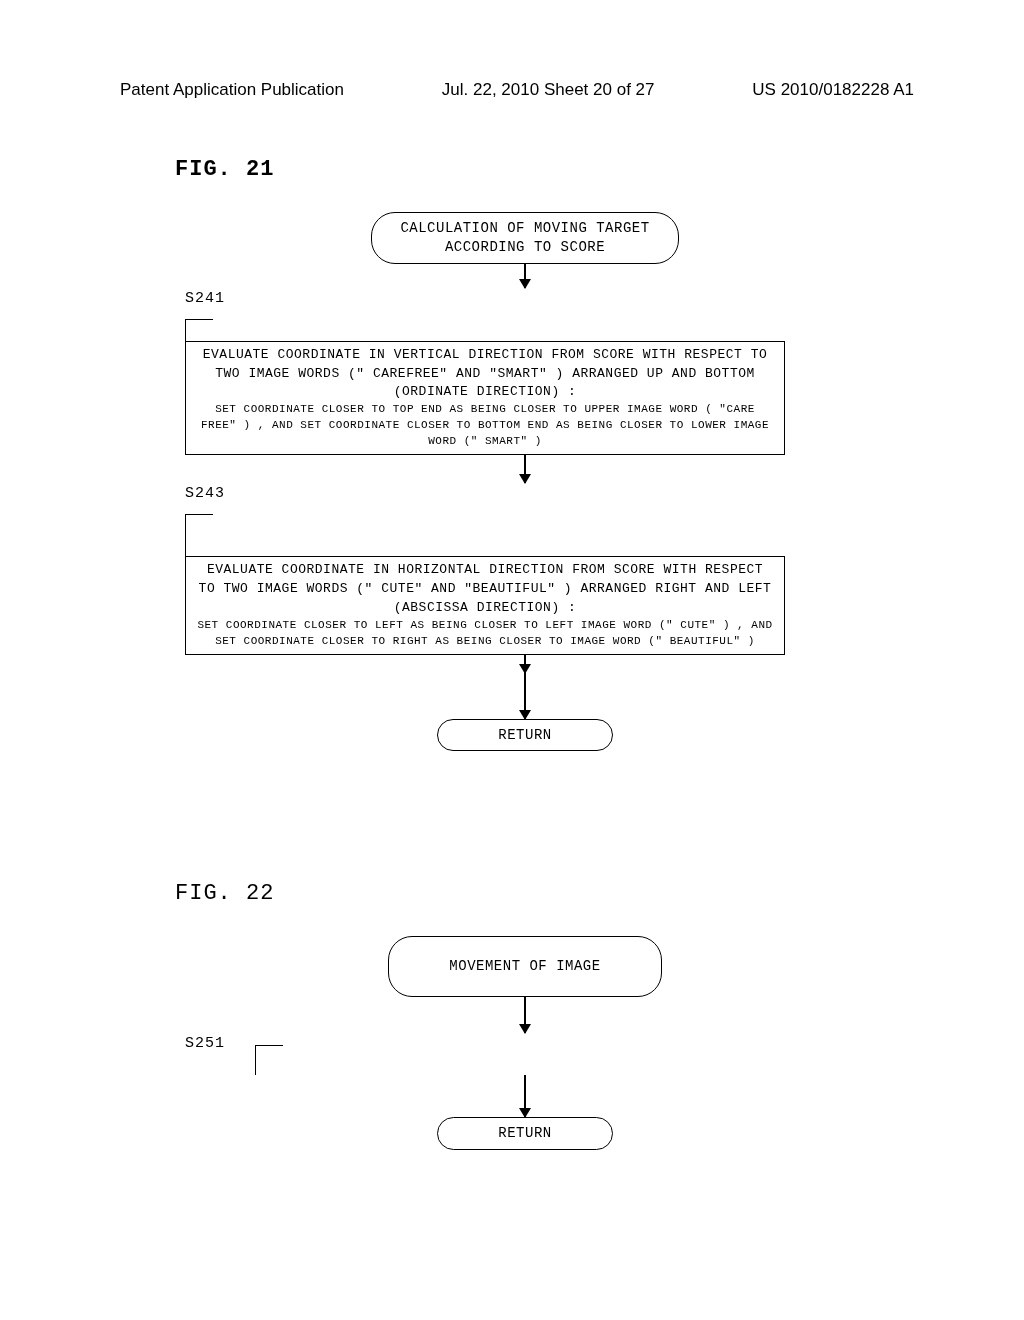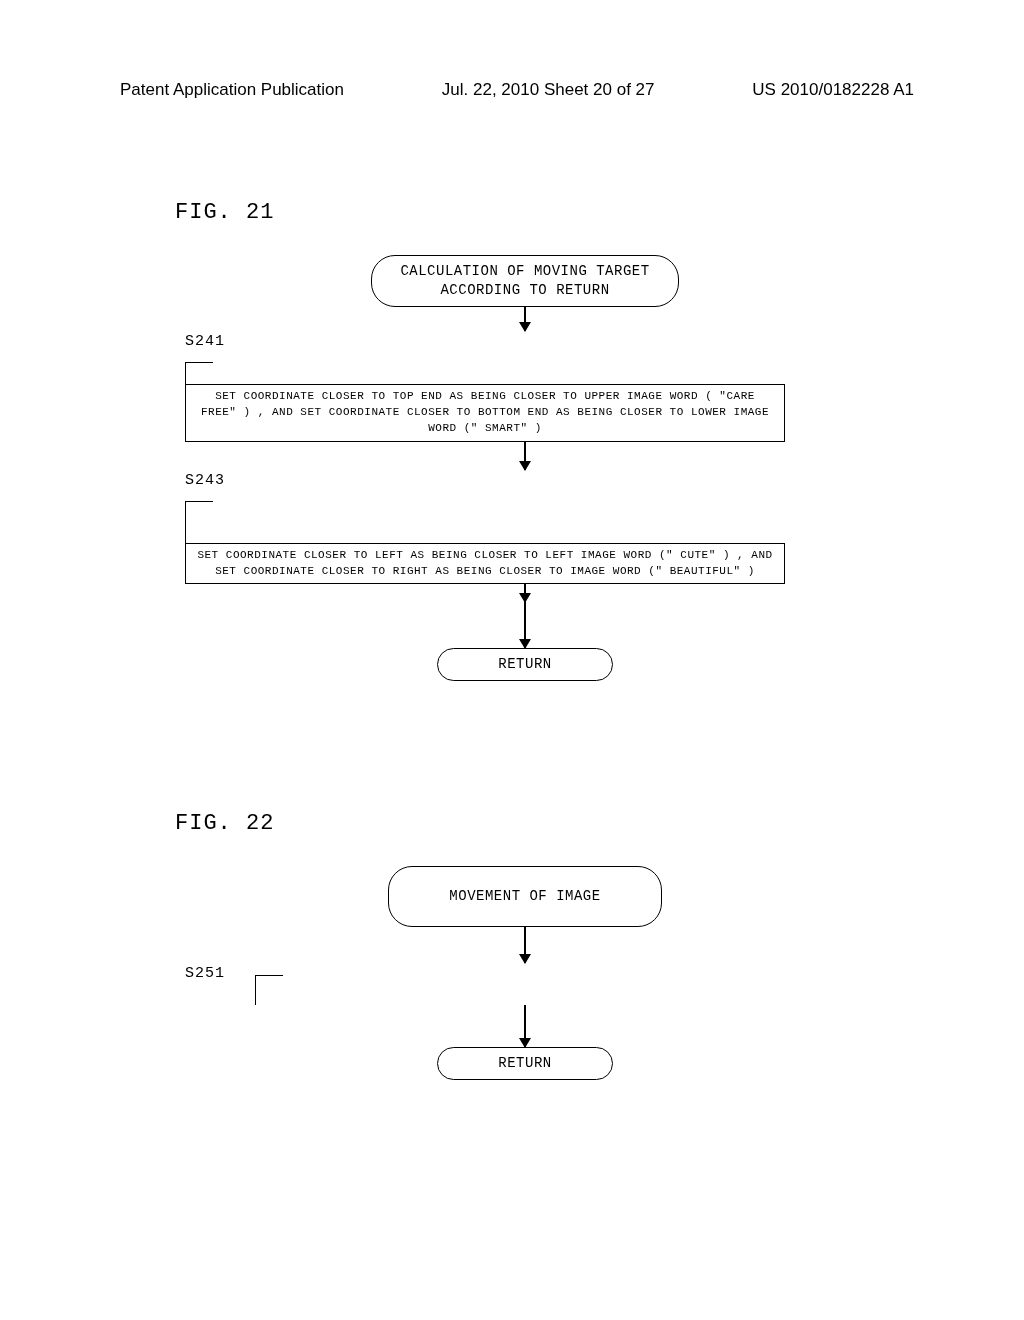--- a/index.html
+++ b/index.html
@@ -18,21 +18,21 @@
       padding: 80px 110px 0 120px;
       font-size: 17px;
     }
     .fig-label {
       font-size: 22px;
       font-family: 'Courier New', monospace;
       letter-spacing: 1px;
       font-weight: normal;
       margin-left: 175px;
     }
-    .fig21-label { margin-top: 100px; }
+    .fig21-label { margin-top: 57px; font-weight: bold; }
     .fig22-label { margin-top: 130px; }
     .flowchart {
       margin-top: 30px;
       position: relative;
     }
     .terminal {
       border: 1.5px solid #000;
       border-radius: 24px;
       padding: 6px 28px 6px 28px;
       display: inline-block;
@@ -101,44 +101,46 @@
 <div class="header">
   <span>Patent Application Publication</span>
   <span>Jul. 22, 2010  Sheet 20 of 27</span>
   <span>US 2010/0182228 A1</span>
 </div>
 
 <div class="fig-label fig21-label">FIG. 21</div>
 
 <div class="flowchart fc21 fc-center">
   <div class="terminal" style="white-space:pre;">CALCULATION OF MOVING TARGET
-ACCORDING TO RETURN</div>
+ACCORDING TO SCORE</div>
 
   <div class="arrow arrow-short">
       <div class="arrow-line"></div>
       <div class="arrow-head"></div>
     </div>
 
   <div class="row" style="width:100%; justify-content:flex-start;flex-direction:column;">
     <div class="step-label">S241</div>
     <div class="connector"></div>
     <div class="process box-wide">
+      <div>EVALUATE COORDINATE IN VERTICAL DIRECTION FROM SCORE WITH RESPECT TO TWO IMAGE WORDS (" CAREFREE" AND "SMART" ) ARRANGED UP AND BOTTOM (ORDINATE DIRECTION) :</div>
       <div class="sub">SET COORDINATE CLOSER TO TOP END AS BEING CLOSER TO UPPER IMAGE WORD ( "CARE FREE" ) , AND SET COORDINATE CLOSER TO BOTTOM END AS BEING CLOSER TO LOWER IMAGE WORD (" SMART" )</div>
     </div>
   </div>
 
   <div class="arrow">
       <div class="arrow-line"></div>
       <div class="arrow-head"></div>
     </div>
 
   <div class="row" style="width:100%; justify-content:flex-end;flex-direction:column;">
     <div class="step-label">S243</div>
     <div class="connector" style="height:42px; margin-top:12px;"></div>
     <div class="process box-wide">
+      <div>EVALUATE COORDINATE IN HORIZONTAL DIRECTION FROM SCORE WITH RESPECT TO TWO IMAGE WORDS (" CUTE" AND "BEAUTIFUL" ) ARRANGED RIGHT AND LEFT (ABSCISSA DIRECTION) :</div>
       <div class="sub">SET COORDINATE CLOSER TO LEFT AS BEING CLOSER TO LEFT IMAGE WORD (" CUTE" ) , AND SET COORDINATE CLOSER TO RIGHT AS BEING CLOSER TO IMAGE WORD (" BEAUTIFUL" )</div>
     </div>
   </div>
 
   <div class="arrow arrow-short" style="height:18px;">
       <div class="arrow-line"></div>
       <div class="arrow-head"></div>
     </div>
 
 

